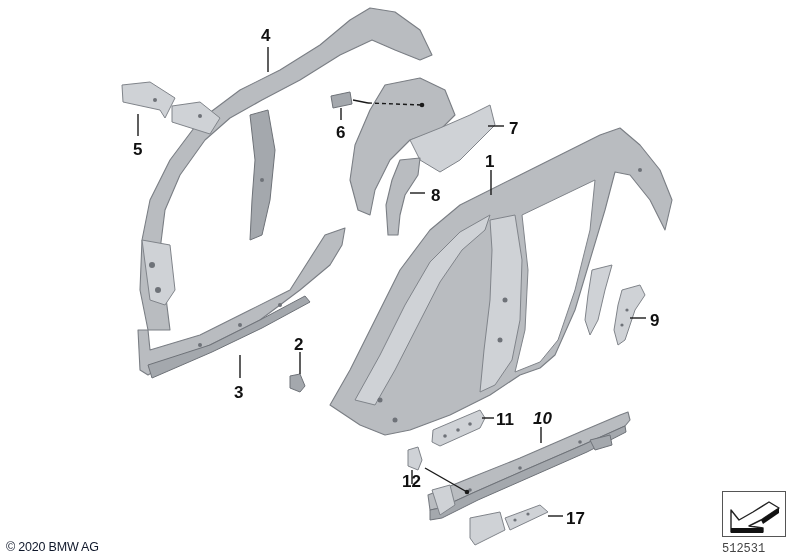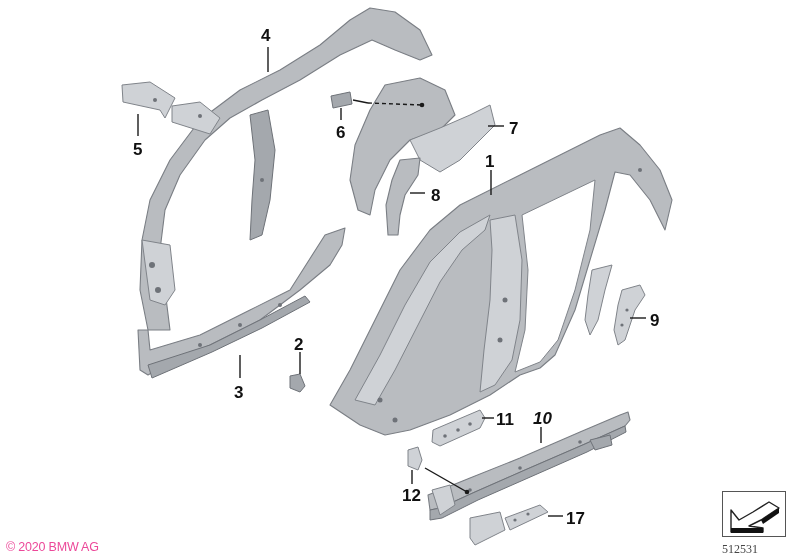--- a/index.html
+++ b/index.html
@@ -13,26 +13,26 @@
     .leader { stroke: #1a1a1a; stroke-width: 1.4; fill: none; }
     .leader-dash { stroke: #1a1a1a; stroke-width: 1.4; fill: none; stroke-dasharray: 4 3; }
     .dot { fill: #1a1a1a; }
     .callout {
       position: absolute; font-family: "Liberation Sans", sans-serif;
       font-weight: bold; font-size: 17px; color: #111; line-height: 1;
       cursor: pointer;
     }
     .copyright {
       position: absolute; left: 6px; top: 540px;
-      font-family: "Liberation Sans", sans-serif; font-size: 12.5px; color: #ec4899;
+      font-family: "Liberation Sans", sans-serif; font-size: 12.5px; color: #0f172a;
       letter-spacing: -0.2px;
     }
     .diagram-id {
       position: absolute; left: 722px; top: 542px;
-      font-family: Liberation Serif, serif; font-size: 12px; color: #444;
+      font-family: Liberation Mono, monospace; font-size: 12px; color: #444;
     }
     .nav-box {
       position: absolute; left: 722px; top: 491px; width: 64px; height: 46px;
       border: 1px solid #555; background: #fff; cursor: pointer;
     }
   </style>
 </head>
 <body>
 
 <svg id="diagram" viewBox="0 0 800 560">
@@ -156,21 +156,21 @@
 <div class="callout" style="left:294px;top:336px;">2</div>
 <div class="callout" style="left:234px;top:384px;">3</div>
 <div class="callout" style="left:261px;top:27px;">4</div>
 <div class="callout" style="left:133px;top:141px;">5</div>
 <div class="callout" style="left:336px;top:124px;">6</div>
 <div class="callout" style="left:509px;top:120px;">7</div>
 <div class="callout" style="left:431px;top:187px;">8</div>
 <div class="callout" style="left:650px;top:312px;">9</div>
 <div class="callout" style="left:533px;top:410px;font-style:italic;">10</div>
 <div class="callout" style="left:496px;top:411px;">11</div>
-<div class="callout" style="left:402px;top:487px;">12</div>
+<div class="callout" style="left:402px;top:473px;">12</div>
 <div class="callout" style="left:566px;top:510px;">17</div>
 
 <div class="copyright">© 2020 BMW AG</div>
 
 <div class="nav-box">
   <svg width="64" height="46" viewBox="0 0 64 46">
     <path d="M8,18 L16,28 L30,20 L46,10 L56,16 L38,28 L26,34 L40,36 L40,40 L8,40 Z" fill="#ffffff" stroke="#222" stroke-width="1.4" stroke-linejoin="round"></path>
     <path d="M8,36 L40,36 L40,41 L8,41 Z" fill="#111"></path>
     <path d="M38,28 L56,16 L56,21 L40,32 Z" fill="#111"></path>
   </svg>

